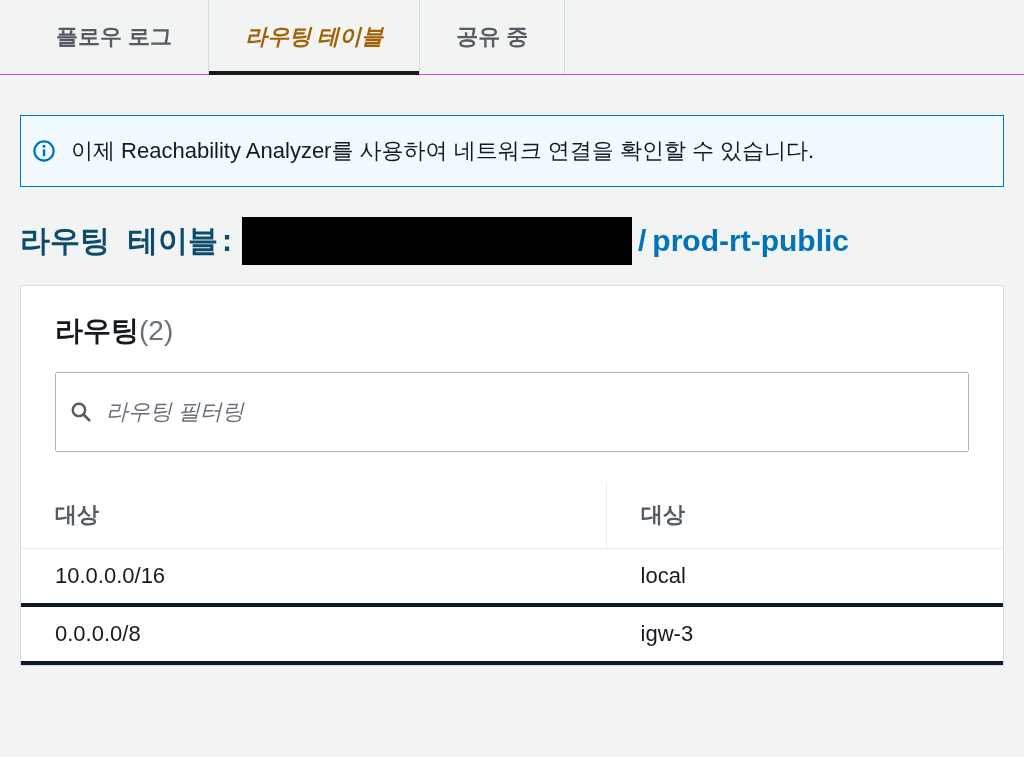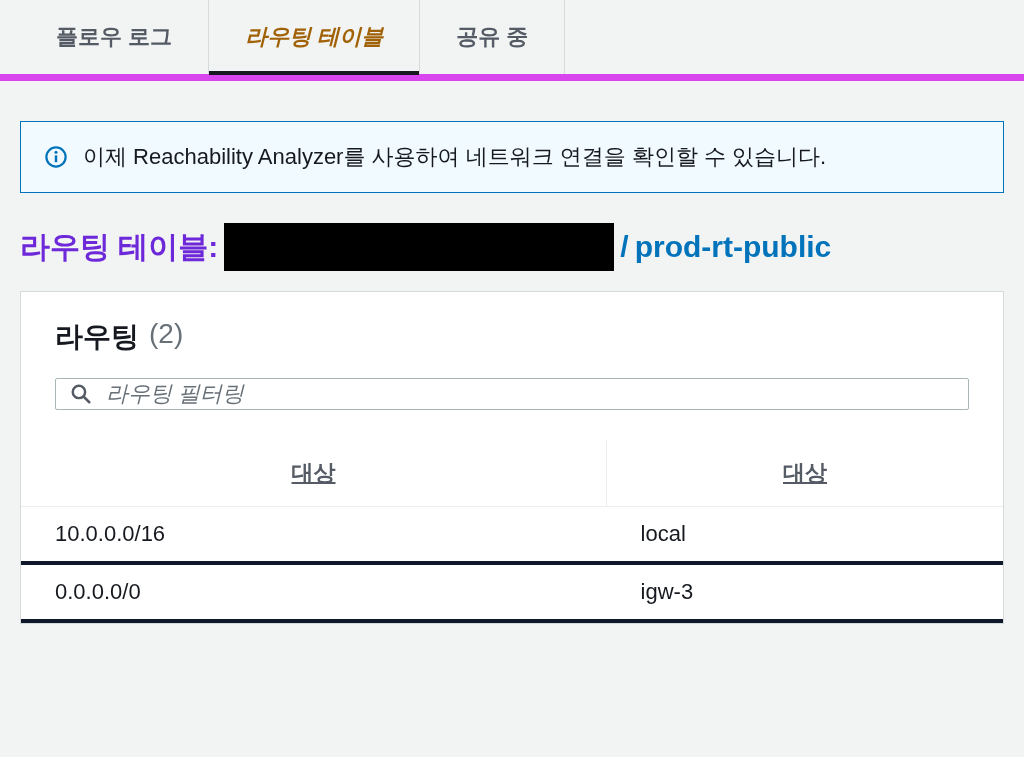--- a/index.html
+++ b/index.html
@@ -8,21 +8,21 @@
       padding: 0;
     }
     body {
       font-family: "Amazon Ember", "Helvetica Neue", Arial, sans-serif;
       background: #f2f3f3;
       color: #16191f;
       font-size: 14px;
     }
     .tabs {
       display: flex;
-      border-bottom: 7px solid #d946ef;
+      border-bottom: 1px solid #d946ef;
       background: #f2f3f3;
       padding: 0 20px;
     }
     .tab {
       padding: 22px 36px;
       font-size: 22px;
       font-weight: 700;
       color: #545b64;
       cursor: pointer;
       border-right: 1px solid #d5dbdb;
@@ -41,21 +41,21 @@
       left: 0;
       right: 0;
       bottom: -1px;
       height: 4px;
       background: #16191f;
     }
     .info-banner {
       margin: 40px 20px 30px 20px;
       border: 1px solid #0073bb;
       background: #f1faff;
-      padding: 20px 24px;
+      padding: 20px 12px;
       display: flex;
       align-items: center;
       gap: 16px;
     }
     .info-icon {
       width: 22px;
       height: 22px;
       flex-shrink: 0;
     }
     .info-text {
@@ -64,63 +64,63 @@
     }
     .rt-heading {
       margin: 30px 20px 20px 20px;
       font-size: 30px;
       font-weight: 700;
       display: flex;
       align-items: center;
       gap: 6px;
     }
     .rt-heading-label {
-      color: #6d28d9;
+      color: #0c4a6e;
+      font-family: Liberation Mono, monospace;
     }
     .redacted {
       display: inline-block;
       width: 390px;
       height: 48px;
       background: #000;
       vertical-align: middle;
     }
     .rt-name-link {
       color: #0073bb;
       font-weight: 700;
     }
     .panel {
       margin: 10px 20px 0 20px;
       border: 1px solid #d5dbdb;
       background: #fff;
     }
     .panel-header {
       padding: 26px 34px 10px 34px;
       display: flex;
-      align-items: flex-start;
-      gap: 10px;
+      align-items: center;
     }
     .panel-title {
       font-size: 28px;
       font-weight: 700;
       color: #16191f;
     }
     .panel-count {
       font-size: 28px;
       font-weight: 400;
       color: #687078;
     }
     .filter-wrap {
       padding: 12px 34px 20px 34px;
     }
     .filter-input {
       display: flex;
       align-items: center;
       border: 1px solid #aab7b8;
       border-radius: 2px;
-      padding: 2px 14px;
+      padding: 26px 14px;
       gap: 14px;
       background: #fff;
     }
     .filter-input input {
       border: none;
       outline: none;
       font-size: 22px;
       font-style: italic;
       color: #687078;
       width: 100%;
@@ -134,28 +134,27 @@
       width: 22px;
       height: 22px;
       flex-shrink: 0;
     }
     .table {
       width: 100%;
       border-collapse: collapse;
       margin-top: 10px;
     }
     .table th {
-      text-align: center;
+      text-align: left;
       padding: 18px 34px;
       font-size: 22px;
       font-weight: 700;
       color: #545b64;
       border-bottom: 1px solid #eaeded;
       border-right: 1px solid #eaeded;
-      text-decoration: underline;
     }
     .table th:last-child {
       border-right: none;
     }
     .table td {
       padding: 14px 34px;
       font-size: 22px;
       color: #16191f;
       border-bottom: 4px solid #0f172a;
     }
@@ -212,18 +211,18 @@
         <th>대상</th>
         <th>대상</th>
       </tr>
     </thead>
     <tbody>
       <tr>
         <td>10.0.0.0/16</td>
         <td>local</td>
       </tr>
       <tr>
-        <td>0.0.0.0/0</td>
+        <td>0.0.0.0/8</td>
         <td class="link-cell">igw-3</td>
       </tr>
     </tbody>
   </table>
 </div>
 
 </body></html>

